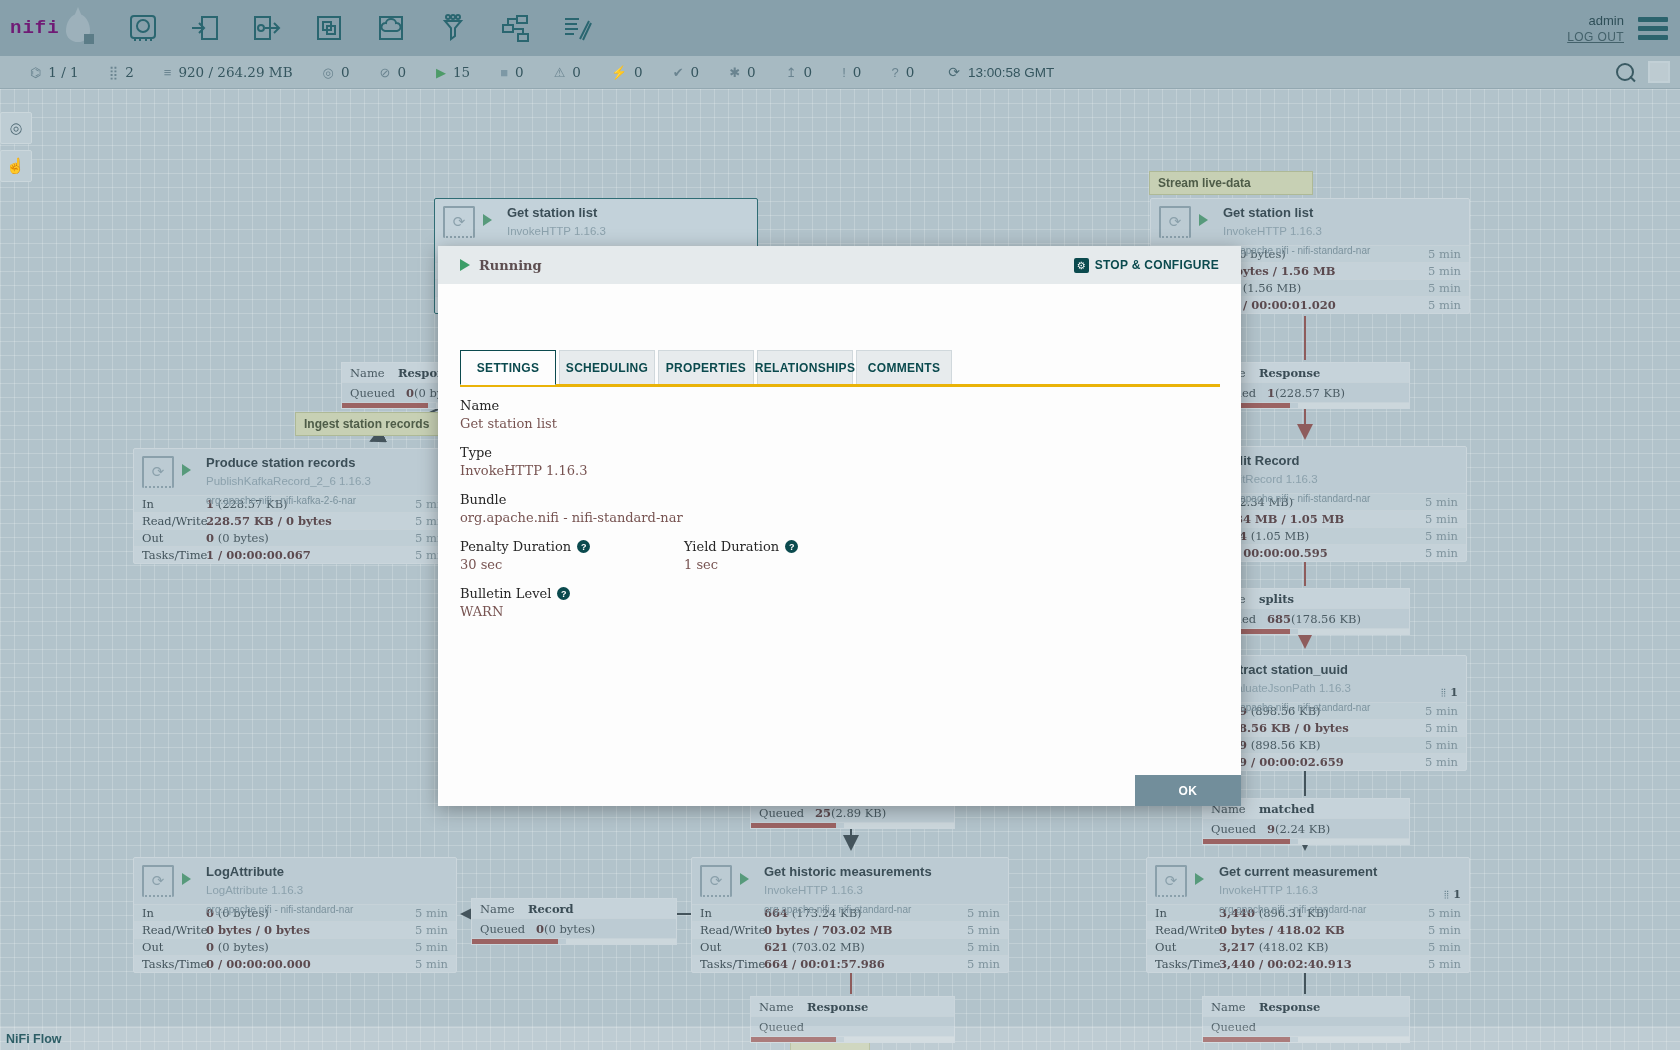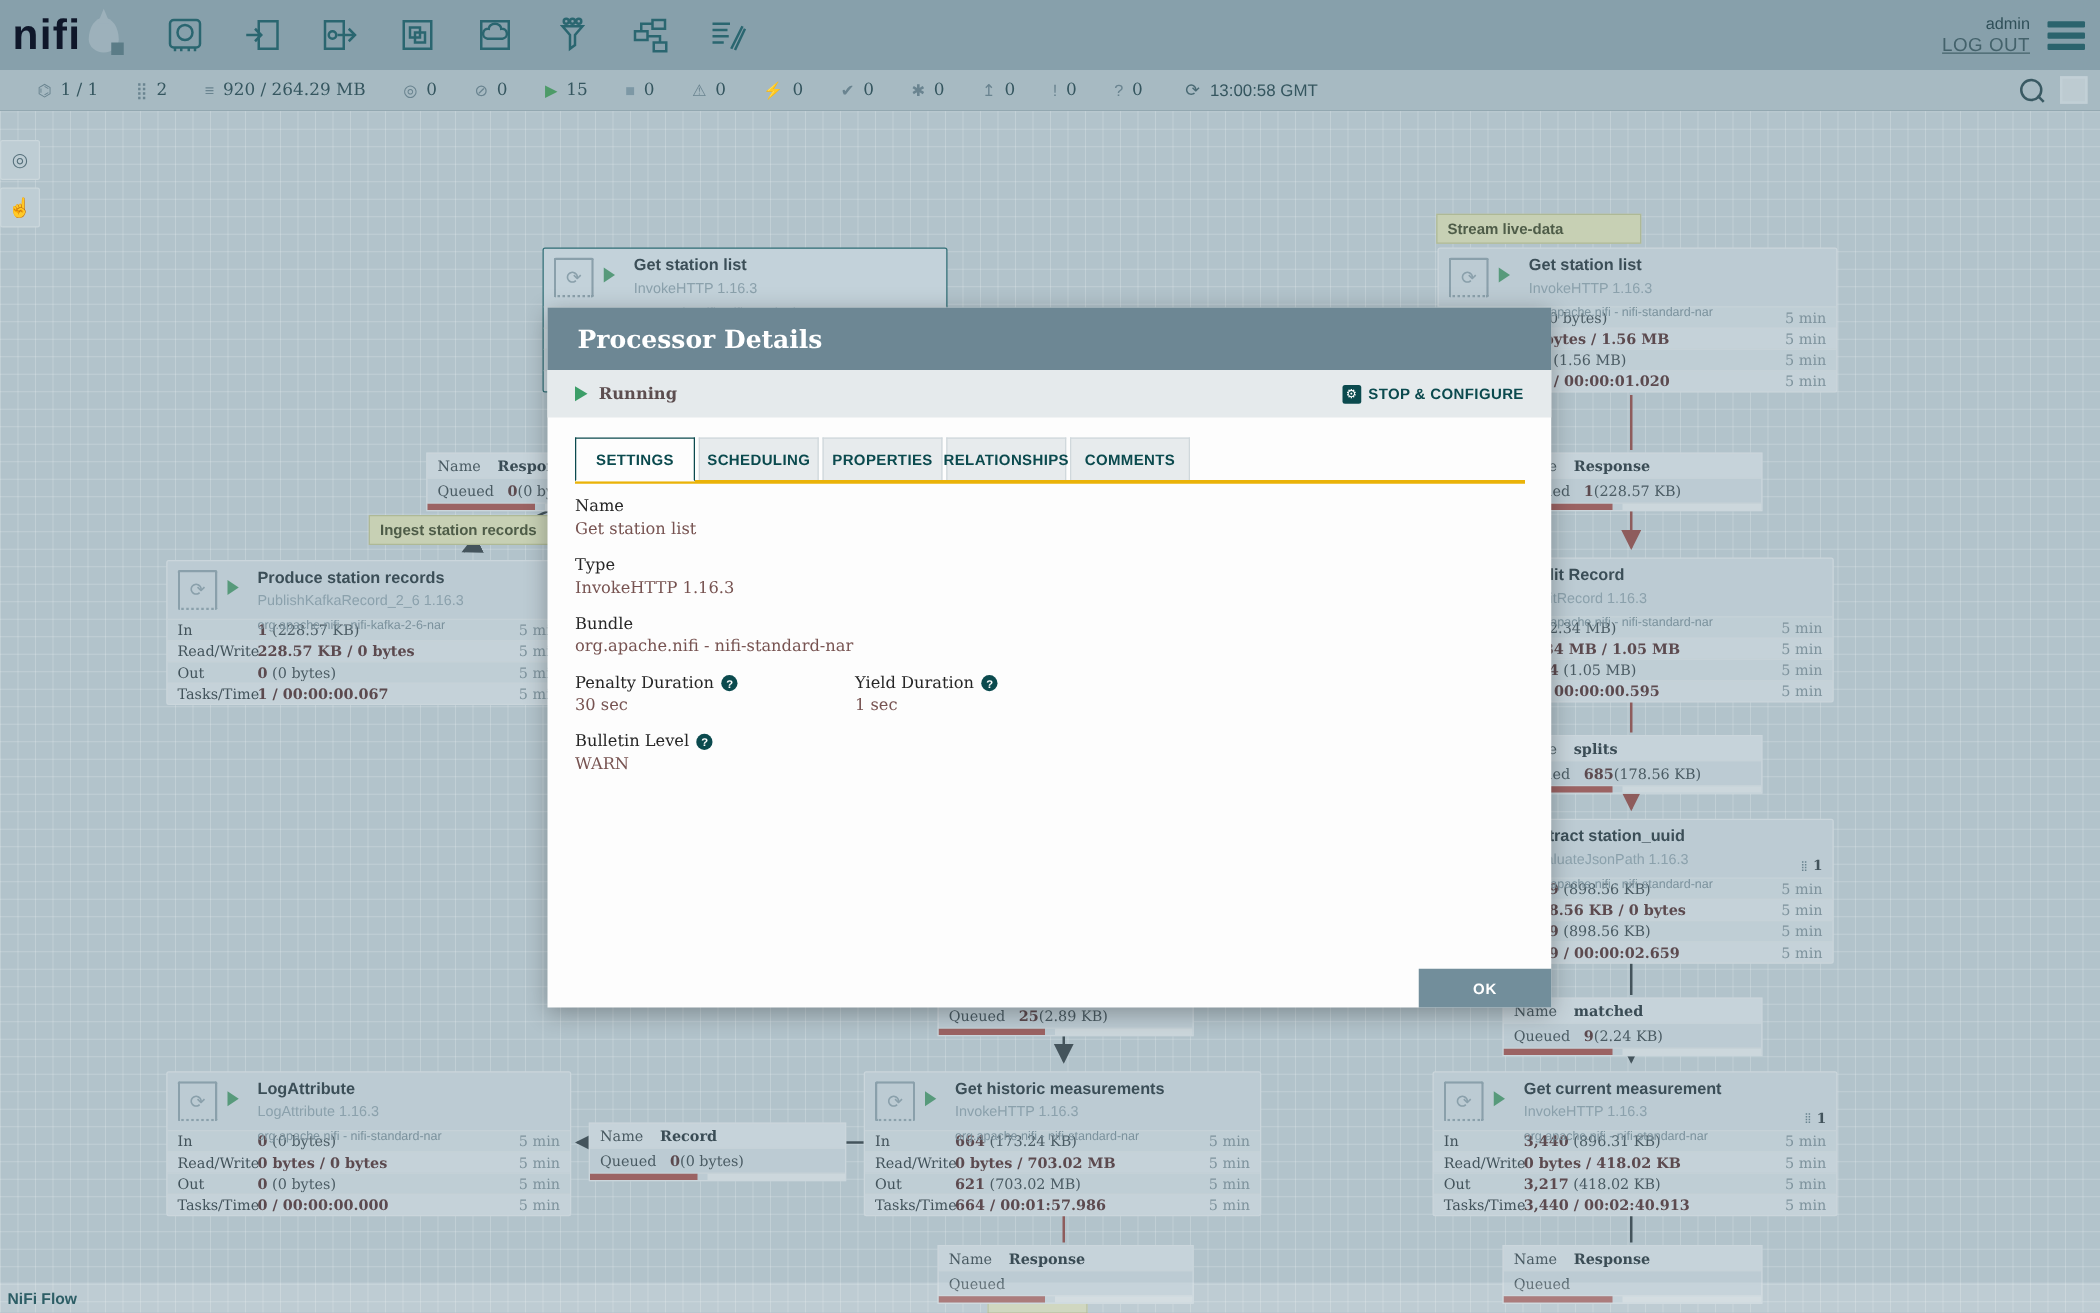--- a/index.html
+++ b/index.html
@@ -1,35 +1,35 @@
 <!DOCTYPE html>
 <html><head>
 <meta charset="utf-8">
 <style>
   html,body{margin:0;padding:0;width:1680px;height:1050px;overflow:hidden;
     font-family:"Liberation Sans",sans-serif;background:#b2c3cb;}
 
   
   #app-header{position:absolute;left:0;top:0;width:1680px;height:56px;background:#87a0ab;display:flex;align-items:center;}
   #logo{display:flex;align-items:center;margin-left:10px;}
-  #logo .logo-text{font-size:34px;font-weight:bold;color:#0f172a;letter-spacing:1px;}
+  #logo .logo-text{font-size:19px;font-weight:bold;color:#701a75;letter-spacing:1px;font-family:Liberation Mono, monospace;}
   #logo .drop{position:relative;width:24px;height:28px;margin-left:6px;background:#9db1bb;
     border-radius:50% 50% 50% 50%/ 62% 62% 38% 38%;}
   #logo .drop:before{content:"";position:absolute;left:7px;top:-7px;border-left:5px solid transparent;
     border-right:5px solid transparent;border-bottom:12px solid #9db1bb;}
   #logo .pix{position:absolute;right:-4px;bottom:-2px;width:10px;height:10px;
     background:
       linear-gradient(#5b7c87,#5b7c87);}
   #palette{display:flex;align-items:center;margin-left:38px;gap:32px;}
   .pal-icon{width:30px;height:30px;opacity:.9;}
   .pal-icon svg{stroke:#20606a;fill:none;stroke-width:2;}
   #header-right{margin-left:auto;display:flex;align-items:center;margin-right:12px;gap:14px;}
   #user-block{display:flex;flex-direction:column;align-items:flex-end;gap:2px;}
   #user-name{font-size:13px;color:#2f4f58;}
-  #logout-link{font-size:15px;color:#44626b;text-decoration:underline;letter-spacing:.4px;}
+  #logout-link{font-size:12px;color:#44626b;text-decoration:underline;letter-spacing:.4px;}
   #menu-btn{display:flex;flex-direction:column;gap:4px;cursor:pointer;}
   #menu-btn span{display:block;width:30px;height:5px;background:#2b636d;border-radius:1px;}
 
   
   #statusbar{position:absolute;left:0;top:56px;width:1680px;height:32px;background:#a7bac2;
     border-bottom:1px solid #93a8b1;display:flex;align-items:center;font-size:13.5px;color:#35565f;}
   .sb-item{display:flex;align-items:center;gap:7px;margin-left:30px;white-space:nowrap;}
   .sb-item .sb-icon{font-size:13px;color:#6a8490;}
   .sb-item .sb-val{font-family:"DejaVu Serif",serif;font-size:13.5px;color:#35565f;}
   #sb-time{display:flex;align-items:center;gap:8px;margin-left:34px;}
@@ -635,23 +635,20 @@
       <div class="cbars">
         <span class="b1"></span>
         <span class="b2"></span>
       </div>
     </div>
     <div class="canvas-label" style="left: 1149px; top: 82px; min-width: 146px;">Stream live-data</div>
     <div class="canvas-label" style="left: 295px; top: 323px; min-width: 150px;">Ingest station records</div>
   </div>
 
 <div id="dialog">
-  <div id="dialog-titlebar">
-    <span id="dialog-title">Processor Details</span>
-  </div>
   <div id="dialog-status">
     <span id="state-play"></span>
     <span id="dialog-state">Running</span>
     <span id="dialog-action">
       <span id="action-icon">⚙</span>
       <span id="dialog-action-label">STOP &amp; CONFIGURE</span>
     </span>
   </div>
   <div id="tabs">
       <div class="tab active">SETTINGS</div>

